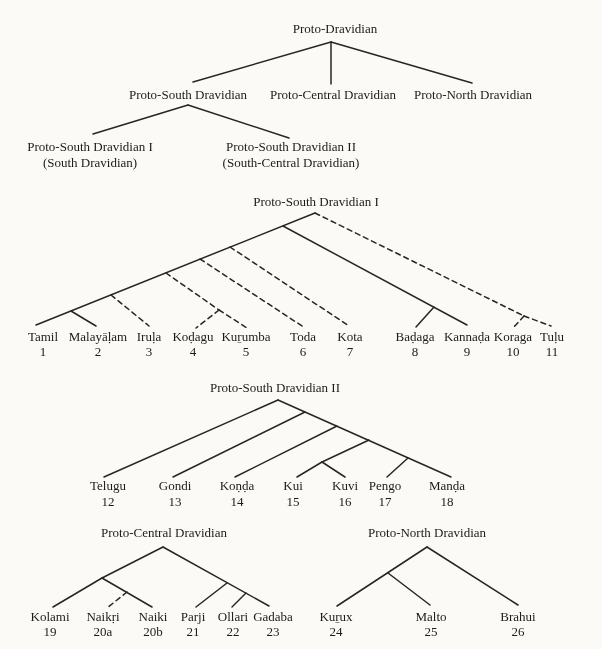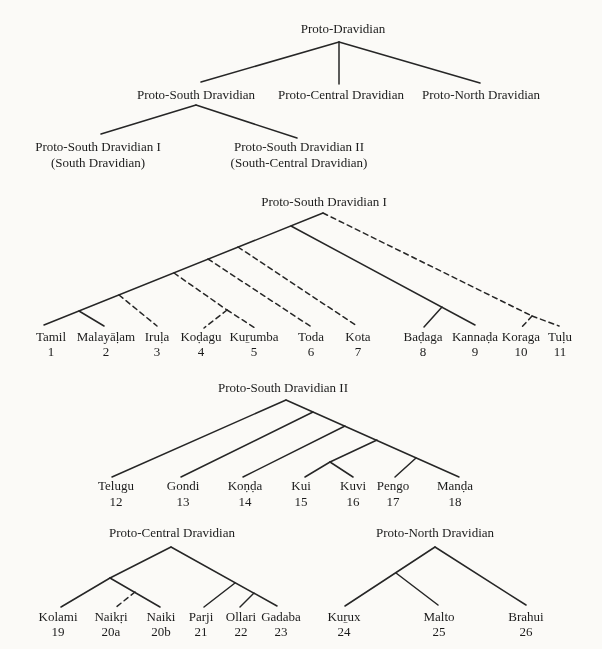--- a/index.html
+++ b/index.html
@@ -1,21 +1,21 @@
 <!DOCTYPE html>
 <html><head>
 <meta charset="utf-8">
 <style>
   html, body { margin: 0; padding: 0; }
   body {
     width: 602px; height: 649px;
     background: #fbfaf7;
     font-family: "Liberation Serif", "DejaVu Serif", serif;
   }
-  .stage { position: relative; width: 552px; height: 649px; margin-left: 8px; }
+  .stage { position: relative; width: 552px; height: 649px; }
   svg { display: block; }
   text {
     fill: #1b1b1b;
     font-family: "Liberation Serif", "DejaVu Serif", serif;
     font-size: 13px;
   }
   .edge { stroke: #262626; stroke-width: 1.5; stroke-linecap: round; }
   .dashed { stroke-dasharray: 5 4; }
 </style>
 </head>

